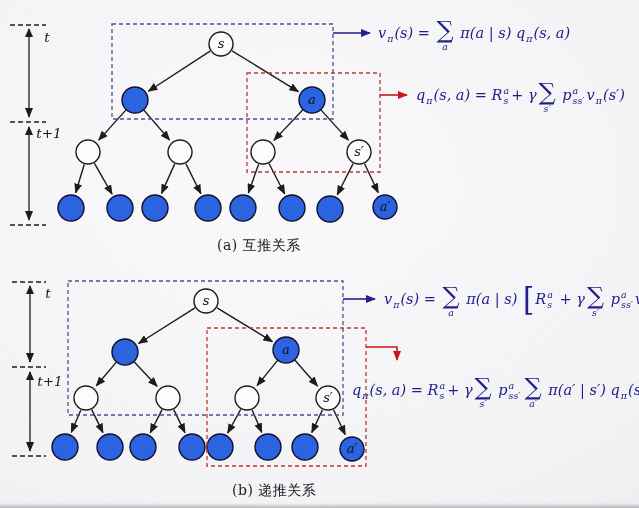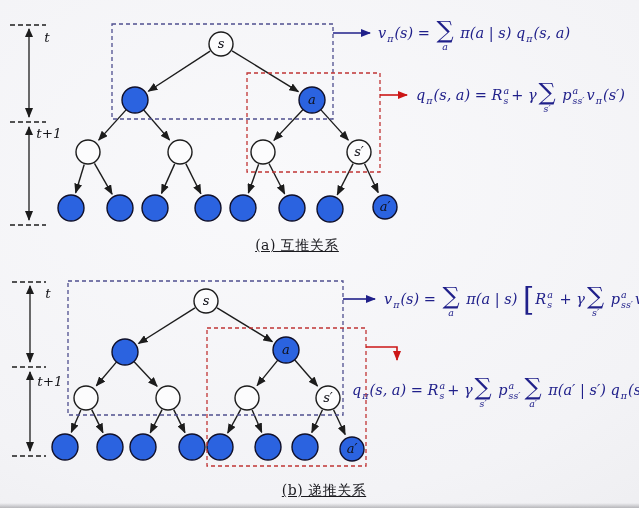--- a/index.html
+++ b/index.html
@@ -33,22 +33,22 @@
     font:italic 14.5px "DejaVu Serif",serif;color:var(--navy,#20208a);
   }
   .mt{white-space:pre;}
   .msub{font-size:9.5px;transform:translateY(5px);margin:0 1px 0 1px;}
   .msum{display:inline-flex;flex-direction:column;align-items:center;transform:translateY(2px);margin:0 2px;}
   .msum .sigma{font-style:normal;font-size:24px;line-height:20px;}
   .msum .under{font-size:9.5px;line-height:9px;margin-top:2px;}
   .mss{display:inline-flex;flex-direction:column;align-items:flex-start;font-size:9.5px;line-height:1.05;margin:0 2px 0 1px;transform:translateY(1px);}
   .mbig{font-style:normal;font-size:29px;line-height:26px;transform:scaleY(1.12);margin:0 1px;}
   .caption{
-    position:absolute;width:160px;text-align:center;
-    font:14px "DejaVu Serif",serif;color:#1b1b20;letter-spacing:.5px;text-decoration:underline;
+    position:absolute;width:160px;text-align:left;
+    font:14px "DejaVu Serif",serif;color:#1b1b20;letter-spacing:.5px;
   }
 </style>
 </head>
 <body>
 
 <div class="stage">
   <svg width="639" height="508" viewBox="0 0 639 508">
     <defs>
       <marker id="arB" markerUnits="userSpaceOnUse" markerWidth="10" markerHeight="8" refX="9" refY="4" orient="auto">
         <path class="mkb" d="M0,0 L10,4 L0,8 z"></path>
@@ -253,14 +253,14 @@
       <span class="msum">
         <span class="sigma">∑</span>
         <span class="under">a′</span>
       </span>
       <span class="mt"> π(a′ | s′) q</span>
       <span class="msub">π</span>
       <span class="mt">(s′, a′)</span>
     </div>
 
   <div class="caption" style="left:217px;top:237px;">(a) 互推关系</div>
-  <div class="caption" style="left:244px;top:482px;">(b) 递推关系</div>
+  <div class="caption" style="left:232px;top:482px;">(b) 递推关系</div>
 </div>
 
 </body></html>

